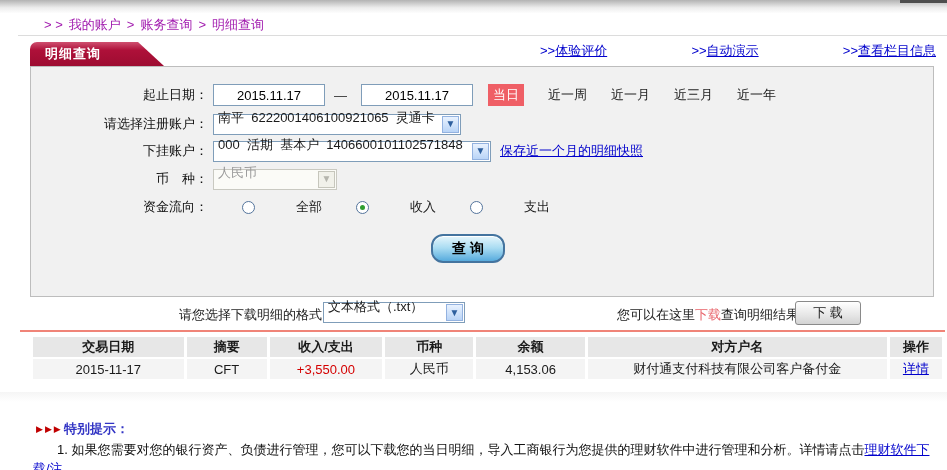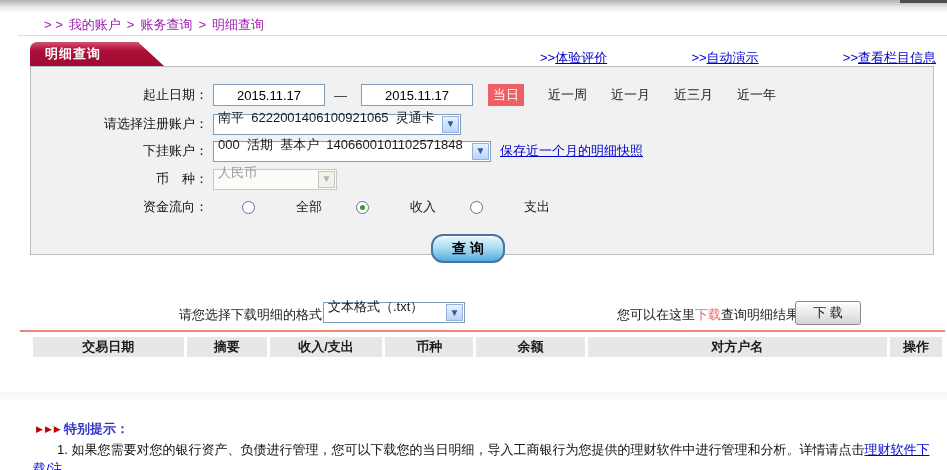--- a/index.html
+++ b/index.html
@@ -20,26 +20,26 @@
   .crumb-rule { position:absolute; left:18px; right:0; top:35px; height:1px; background:#dcdcdc; }
 
   .tab {
     position:absolute; left:30px; top:42px; width:134px; height:24px;
     background: linear-gradient(#cf5070, #ae1039 35%, #9d0c31);
     border-top-left-radius: 7px;
     clip-path: polygon(0 0, calc(100% - 26px) 0, 100% 100%, 0 100%);
     color:#fff; font-weight:bold; line-height:24px; padding-left:15px;
     letter-spacing:1px; cursor:pointer;
   }
-  .header-links { position:absolute; left:540px; top:49px; width:396px;
+  .header-links { position:absolute; left:540px; top:42px; width:396px;
     display:flex; justify-content:space-between; }
   .header-links a { color:#0000cc; text-decoration:none; cursor:pointer; }
   .header-links a .lk { text-decoration:underline; }
 
-  .panel { position:absolute; left:30px; top:66px; width:904px; height:189px;
+  .panel { position:absolute; left:30px; top:66px; width:904px; height:231px;
     background:#f1f1f1; border:1px solid #bdbdbd; }
   .row { position:absolute; left:0; right:0; height:24px; display:flex; align-items:center; }
   .row .label { width:177px; text-align:right; flex:none; color:#111; }
 
   .txtinput { width:112px; height:22px; border:1px solid #7f9db9; background:#fff;
     text-align:center; font:13px "Liberation Sans","DejaVu Sans",sans-serif; margin-left:5px; }
   .txtinput:first-of-type { margin-left:5px; }
   .dash { margin:0 9px; color:#333; }
   .badge { margin-left:15px; background:#ef5f66; color:#fff; padding:2px 5px; cursor:pointer; }
   .qrange { margin-left:24px; cursor:pointer; color:#222; }
@@ -204,20 +204,29 @@
   <tbody>
       <tr>
     <th>交易日期</th>
     <th>摘要</th>
     <th>收入/支出</th>
     <th>币种</th>
     <th>余额</th>
     <th>对方户名</th>
     <th>操作</th>
   </tr>
+  <tr>
+    <td>2015-11-17</td>
+    <td>CFT</td>
+    <td class="amount">+3,550.00</td>
+    <td>人民币</td>
+    <td>4,153.06</td>
+    <td>财付通支付科技有限公司客户备付金</td>
+    <td><a class="detail-link">详情</a></td>
+  </tr>
 </tbody>
   </table>
 
 <div class="soft-band"></div>
 
 <div class="notice-arrows">▶▶▶</div>
 <div class="notice-title">特别提示：</div>
 <div class="notice-body">
   <span>1. 如果您需要对您的银行资产、负债进行管理，您可以下载您的当日明细，导入工商银行为您提供的理财软件中进行管理和分析。详情请点击</span><a class="notice-link">理财软件下载/注</a><br>
   

